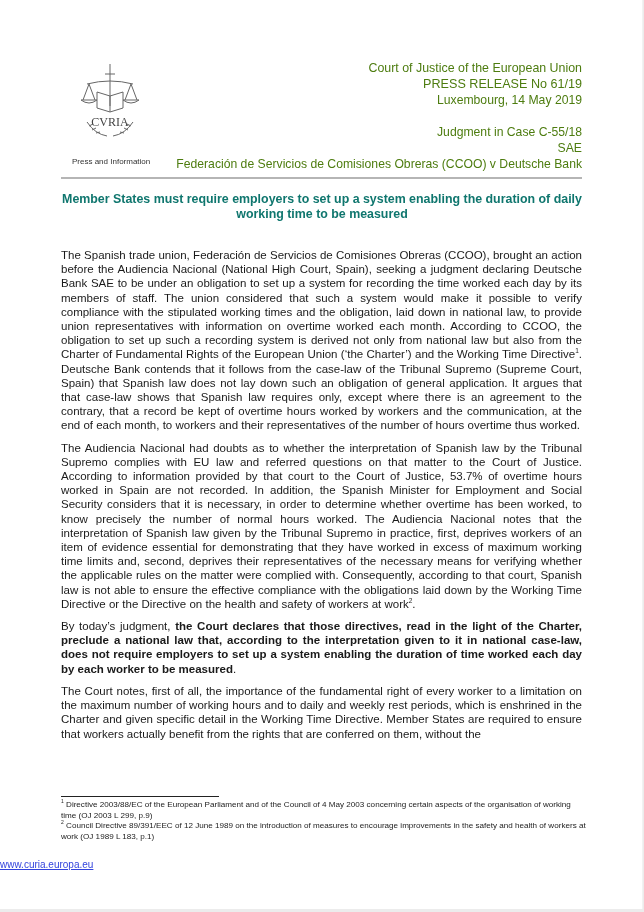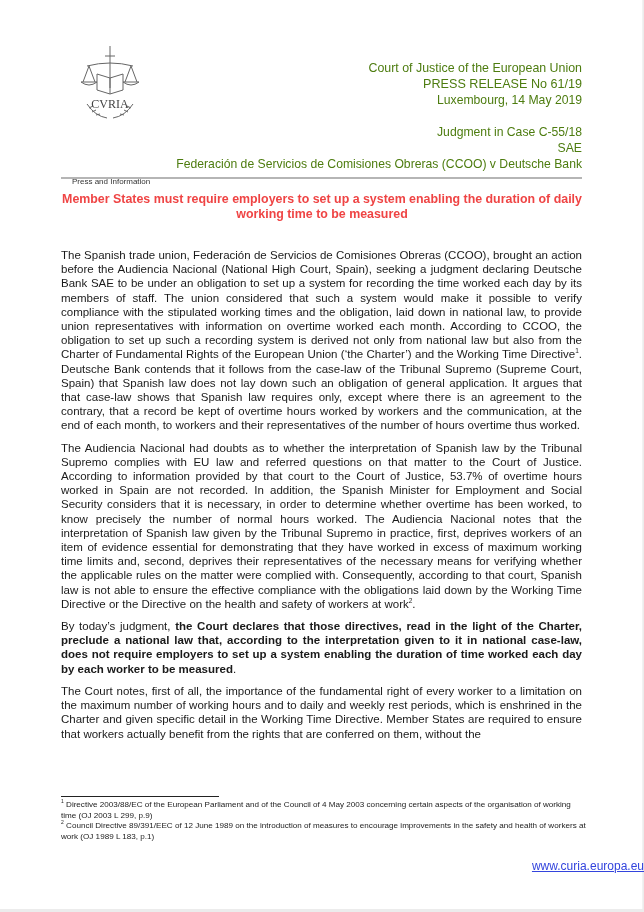--- a/index.html
+++ b/index.html
@@ -5,59 +5,59 @@
   html, body { margin: 0; padding: 0; }
   body {
     width: 644px; height: 912px; background: #ececec; overflow: hidden;
     font-family: "Liberation Sans", sans-serif; color: #111;
   }
   .page {
     position: absolute; left: 0; top: 0; width: 642px; height: 909px;
     background: #fff; border-right: 1px solid #f2f2f2;
   }
   .logo {
-    position: absolute; left: 75px; top: 44px; width: 70px; height: 90px;
+    position: absolute; left: 75px; top: 62px; width: 70px; height: 90px;
   }
   .press-info {
-    position: absolute; left: 72px; top: 157px; font-size: 8px; color: #333; margin-top: 20px;
+    position: absolute; left: 72px; top: 157px; font-size: 8px; color: #333;
   }
   .header-right {
     position: absolute; right: 60px; top: 60px; width: 460px;
     text-align: right; font-size: 12.2px; line-height: 16px; color: #4d7c0f;
   }
   .header-right .court { font-size: 12.4px; }
   .header-right .pr { font-weight: normal; font-size: 12.6px; }
   .header-right .gap { height: 16px; }
   .rule {
     position: absolute; left: 61px; top: 177px; width: 521px; height: 2px;
     background: #b5b5b5;
   }
   .title {
     position: absolute; left: 55px; top: 192px; width: 534px;
     text-align: center; font-weight: bold; font-size: 12.4px; line-height: 15px;
-    color: #ef4444;
+    color: #0f766e;
   }
   .body-text {
     position: absolute; left: 61px; top: 248px; width: 521px;
     font-size: 11.5px; line-height: 14.2px; text-align: justify; color: #1a1a1a;
   }
   .body-text p { margin: 0 0 8px 0; }
   sup { font-size: 6.5px; vertical-align: super; line-height: 0; }
   .fn-rule {
     position: absolute; left: 61px; top: 796px; width: 158px; height: 1px; background: #222;
   }
   .footnotes {
     position: absolute; left: 61px; top: 800px; width: 525px;
     font-size: 8.1px; line-height: 10.5px; color: #222;
   }
   .footnotes div { margin: 0; }
   .footnotes sup { font-size: 5px; }
   .footer-link {
-    position: absolute; left: 0; width: 644px; top: 859px; text-align: right;
-    font-size: 12px;
+    position: absolute; left: 0; width: 644px; top: 859px; text-align: left;
+    font-size: 10px;
   }
   .footer-link a { color: #3344dd; text-decoration: underline; }
 </style>
 </head>
 <body>
 
 <div class="page">
 
   <div class="logo">
     <svg width="70" height="90" viewBox="0 0 70 90">

